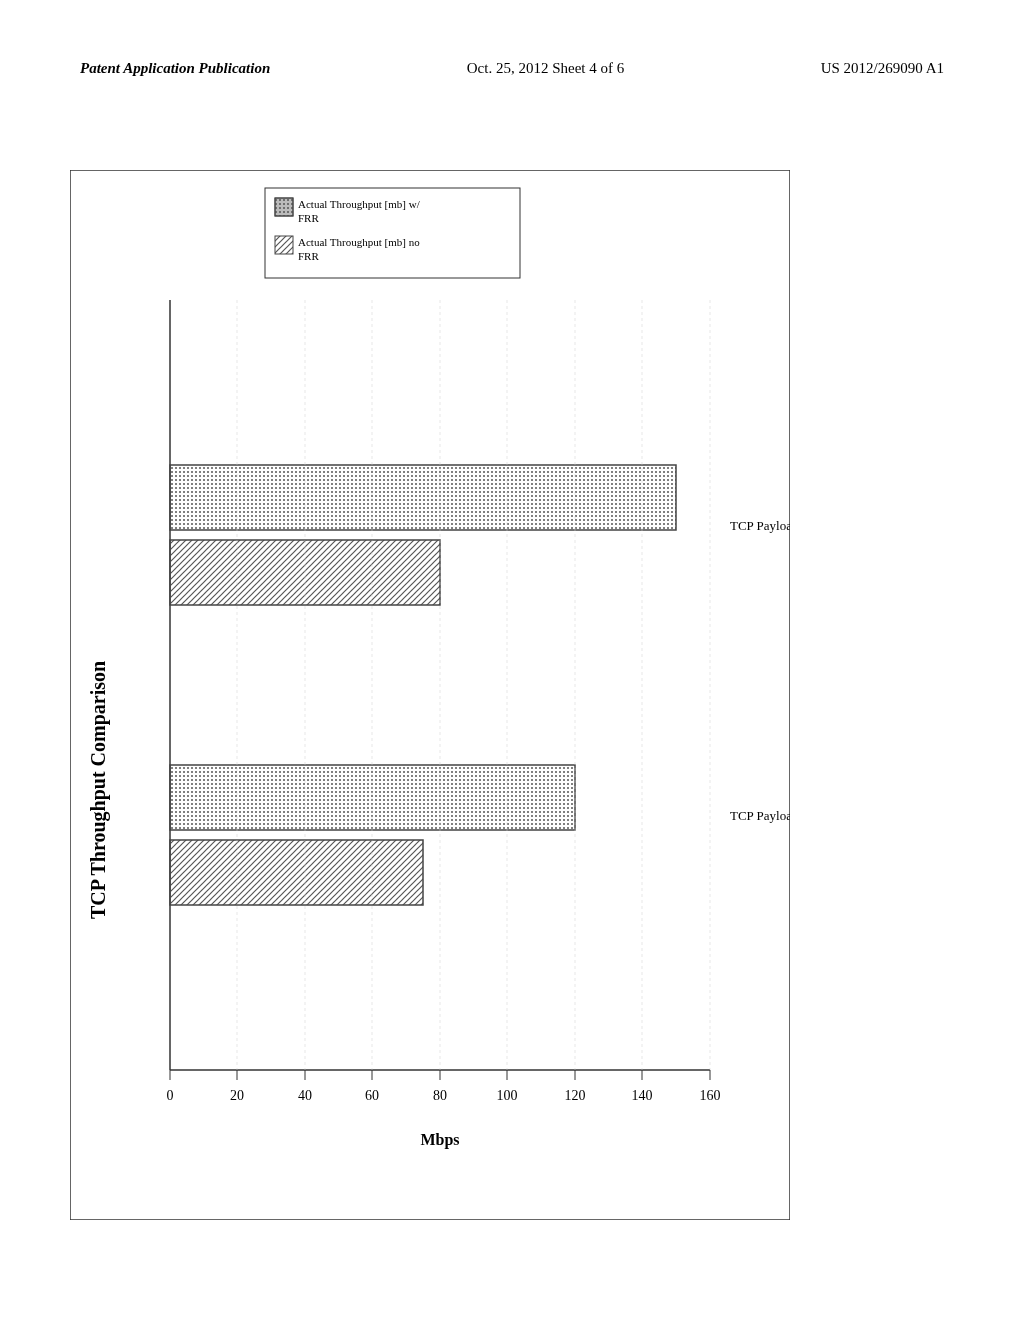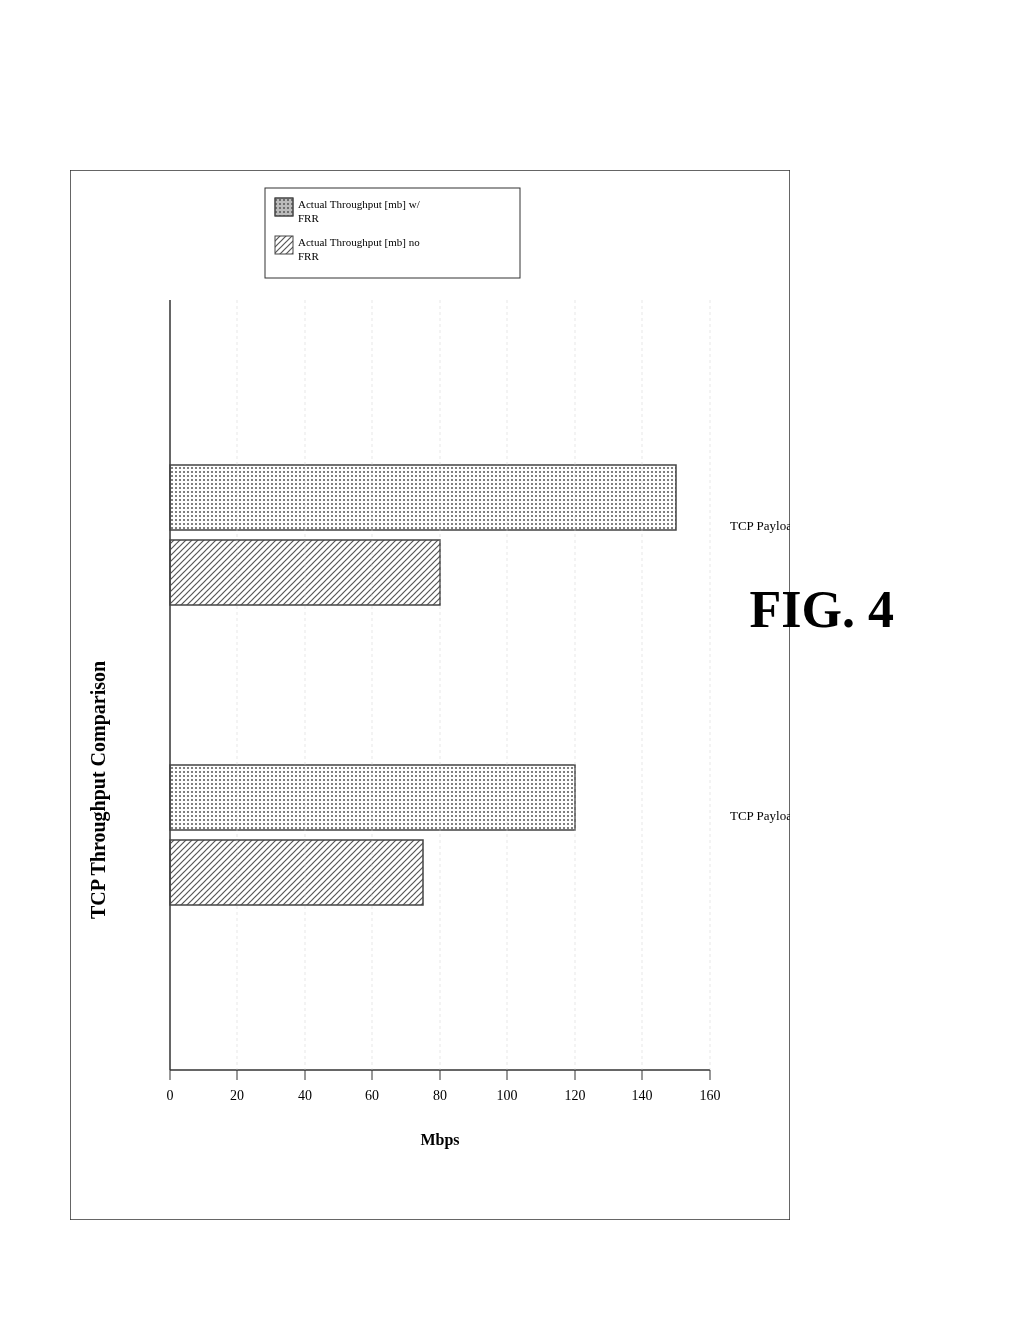--- a/index.html
+++ b/index.html
@@ -49,20 +49,25 @@
       top: 580px;
       font-size: 52px;
       font-weight: bold;
     }
   </style>
 </head>
 <body>
 
 <div class="page">
 
+  <div class="header">
+    <span class="header-left">Patent Application Publication</span>
+    <span class="header-center">Oct. 25, 2012   Sheet 4 of 6</span>
+    <span class="header-right">US 2012/269090 A1</span>
+  </div>
 
   <svg style="position:absolute; top:170px; left:70px; width:720px; height:1050px;" viewBox="0 0 720 1050">
 
     <rect x="0" y="0" width="720" height="1050" fill="white" stroke="#333" stroke-width="1.5"></rect>
 
     <rect x="195" y="18" width="255" height="90" fill="white" stroke="#333" stroke-width="1"></rect>
 
     <rect x="205" y="28" width="18" height="18" fill="#bbb" stroke="#444" stroke-width="1"></rect>
 
     <pattern id="dots" x="0" y="0" width="4" height="4" patternUnits="userSpaceOnUse">
@@ -134,15 +139,14 @@
     <line x1="235" y1="130" x2="235" y2="900" stroke="#ccc" stroke-width="0.5" stroke-dasharray="3,3"></line>
     <line x1="302" y1="130" x2="302" y2="900" stroke="#ccc" stroke-width="0.5" stroke-dasharray="3,3"></line>
     <line x1="370" y1="130" x2="370" y2="900" stroke="#ccc" stroke-width="0.5" stroke-dasharray="3,3"></line>
     <line x1="437" y1="130" x2="437" y2="900" stroke="#ccc" stroke-width="0.5" stroke-dasharray="3,3"></line>
     <line x1="505" y1="130" x2="505" y2="900" stroke="#ccc" stroke-width="0.5" stroke-dasharray="3,3"></line>
     <line x1="572" y1="130" x2="572" y2="900" stroke="#ccc" stroke-width="0.5" stroke-dasharray="3,3"></line>
     <line x1="640" y1="130" x2="640" y2="900" stroke="#ccc" stroke-width="0.5" stroke-dasharray="3,3"></line>
 
   </svg>
 
-  <div class="fig-label">FIG. 4</div>
 
 </div>
 
 </body></html>

